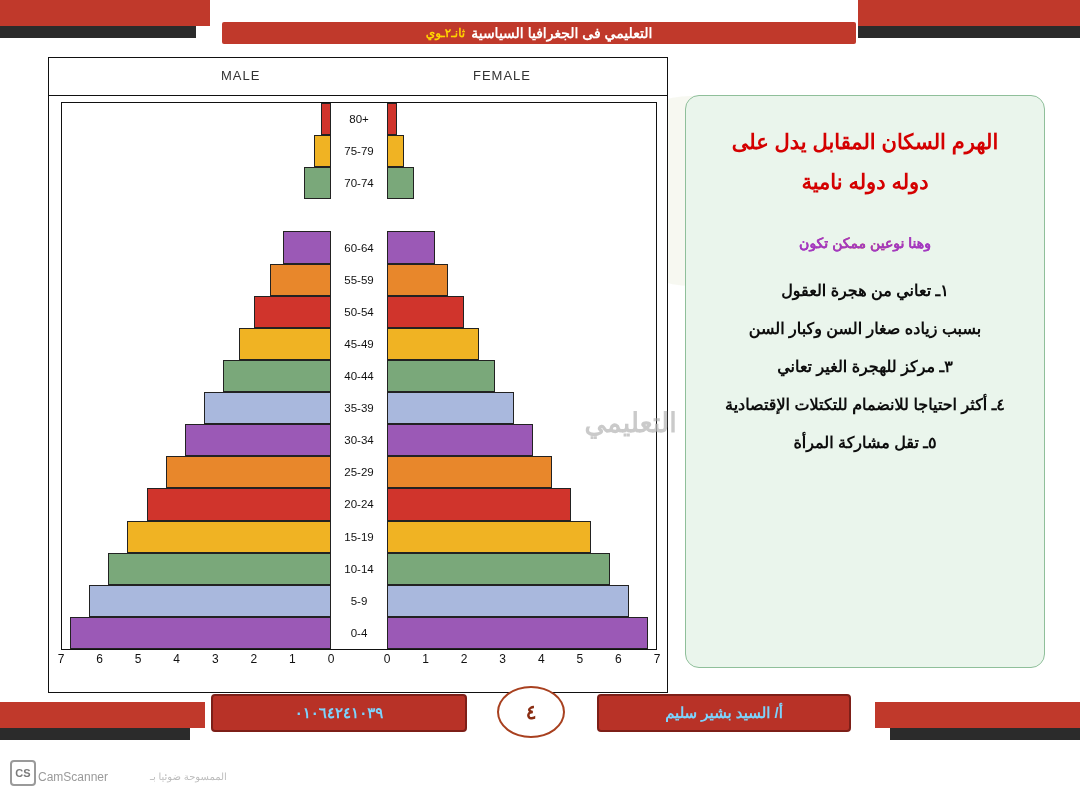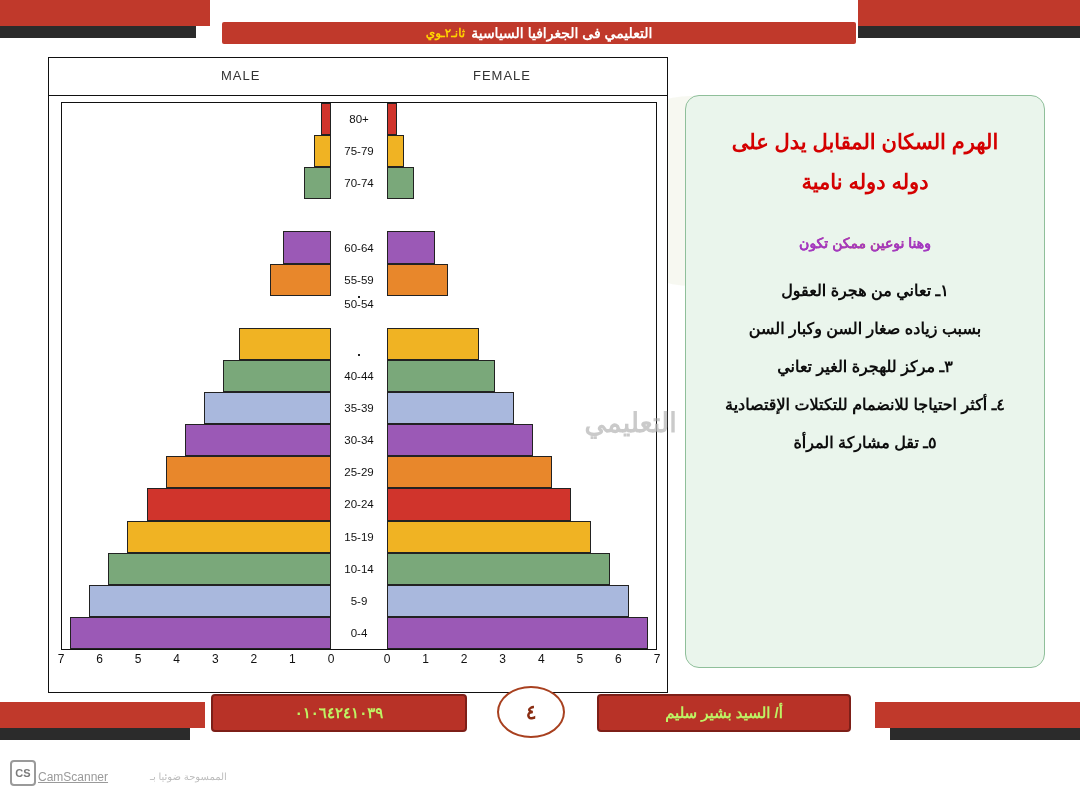--- a/index.html
+++ b/index.html
@@ -41,42 +41,42 @@
   .title-text .sub{color:#ffd400;font-size:12px;margin-right:6px;}
 
   
   .ftr-left-red{position:absolute;left:0;bottom:66px;width:205px;height:26px;background:#c0392b;}
   .ftr-left-dark{position:absolute;left:0;bottom:54px;width:190px;height:12px;background:#2b2b2b;}
   .ftr-right-red{position:absolute;right:0;bottom:66px;width:205px;height:26px;background:#c0392b;}
   .ftr-right-dark{position:absolute;right:0;bottom:54px;width:190px;height:12px;background:#2b2b2b;}
 
   .pill{
     position:absolute;height:34px;background:#b83227;border:2px solid #7d1f18;
-    border-radius:4px;color:#bef264;font-size:15px;font-weight:bold;
+    border-radius:4px;color:#7dd3fc;font-size:15px;font-weight:bold;
     display:flex;align-items:center;justify-content:center;direction:rtl;
   }
   .pill-phone{left:211px;bottom:62px;width:252px;}
   .pill-name{right:229px;bottom:62px;width:250px;}
 
   .page-circle{
     position:absolute;left:497px;bottom:56px;width:64px;height:48px;
     border:2px solid #a8401f;border-radius:50%;
     background:#fff;display:flex;align-items:center;justify-content:center;
     color:#8a2d12;font-size:20px;font-weight:bold;
   }
 
   
   .cs-strip{position:absolute;left:0;bottom:0;width:1080px;height:40px;background:#fff;}
   .cs-logo{
     position:absolute;left:10px;bottom:8px;width:22px;height:22px;
     border:2px solid #9a9a9a;border-radius:4px;color:#7a7a7a;
     font-size:11px;font-weight:bold;display:flex;align-items:center;justify-content:center;
   }
   .cs-text{
-    position:absolute;left:38px;bottom:10px;color:#9a9a9a;font-size:12px;text-decoration:underline;
+    position:absolute;left:38px;bottom:10px;color:#9a9a9a;font-size:12px;
   }
   .cs-ar{
     position:absolute;left:150px;bottom:12px;color:#bdbdbd;font-size:10px;direction:rtl;
   }
 
   
   .chart-panel{
     position:absolute;left:48px;top:57px;width:620px;height:636px;
     background:#ffffff;border:1px solid #111;box-sizing:border-box;
   }
@@ -255,21 +255,21 @@
         </div>
         <div class="row" style="height: 32.1176px; top: 224.824px; align-items: center;">
           <div class="half left" style="height: 32.1176px;">
             <div class="bar" style="width: 34.2857%; background: rgb(240, 179, 35);"></div>
           </div>
           <div class="agelabel">45-49</div>
           <div class="half right" style="height: 32.1176px;">
             <div class="bar" style="width: 34.2857%; background: rgb(240, 179, 35);"></div>
           </div>
         </div>
-        <div class="row" style="height: 32.1176px; top: 192.706px; flex-direction: column;">
+        <div class="row" style="height: 32.1176px; top: 192.706px;">
           <div class="half left" style="height: 32.1176px;">
             <div class="bar" style="width: 28.5714%; background: rgb(208, 52, 44);"></div>
           </div>
           <div class="agelabel">50-54</div>
           <div class="half right" style="height: 32.1176px;">
             <div class="bar" style="width: 28.5714%; background: rgb(208, 52, 44);"></div>
           </div>
         </div>
         <div class="row" style="height: 32.1176px; top: 160.588px;">
           <div class="half left" style="height: 32.1176px;">

